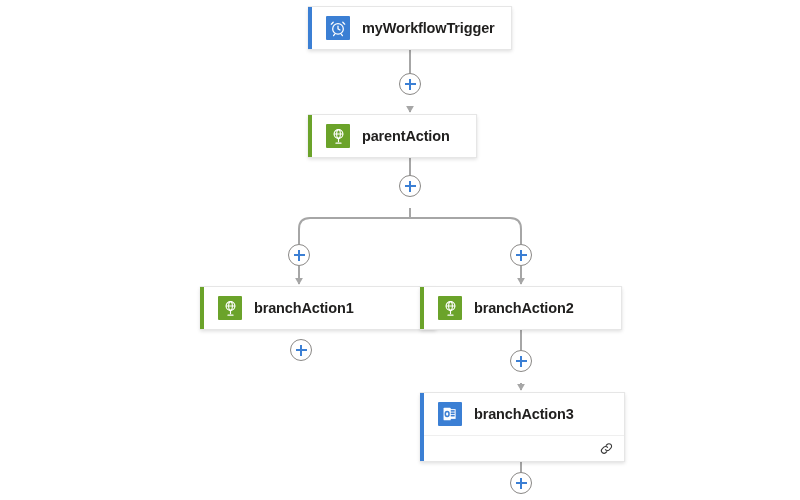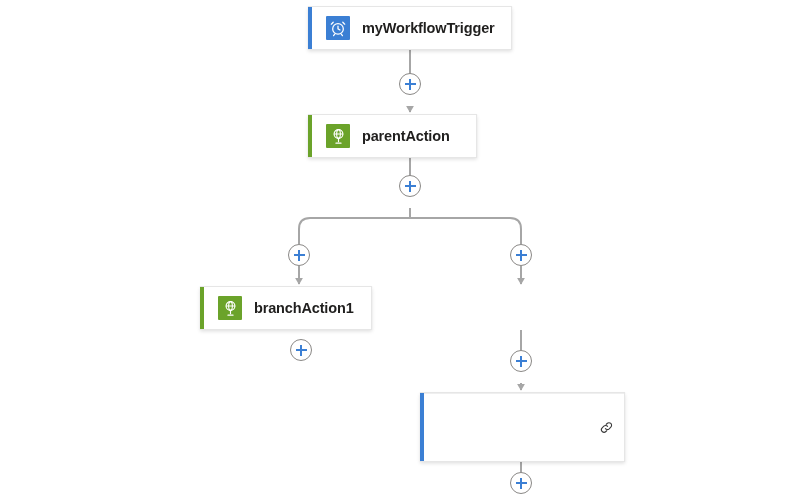--- a/index.html
+++ b/index.html
@@ -184,39 +184,68 @@
           <ellipse cx="12" cy="8.4" rx="2.6" ry="6.2"></ellipse>
           <path d="M6.0 8.4 L18.0 8.4"></path>
           <path d="M12 14.6 L12 19.4"></path>
           <path d="M8.4 21.4 L15.6 21.4"></path>
         </svg>
       </span>
       <span class="card-title">parentAction</span>
     </div>
   </div>
 
-  <div class="card" style="left:200px; top:286px; width:172px; height:44px;">
+  <div class="card" style="left:200px; top:286px; width:236px; height:44px;">
     <span class="accent" style="background:#6ba32a;"></span>
     <div class="card-head">
       <span class="card-icon" style="background:#6ba32a;">
         <svg width="17" height="17" viewBox="0 0 24 24" fill="none" stroke="#ffffff" stroke-width="1.6" stroke-linecap="round">
           <circle cx="12" cy="8.4" r="6.2"></circle>
           <ellipse cx="12" cy="8.4" rx="2.6" ry="6.2"></ellipse>
           <path d="M6.0 8.4 L18.0 8.4"></path>
           <path d="M12 14.6 L12 19.4"></path>
           <path d="M8.4 21.4 L15.6 21.4"></path>
         </svg>
       </span>
       <span class="card-title">branchAction1</span>
     </div>
   </div>
 
+  <div class="card" style="left:420px; top:286px; width:202px; height:44px;">
+    <span class="accent" style="background:#6ba32a;"></span>
+    <div class="card-head">
+      <span class="card-icon" style="background:#6ba32a;">
+        <svg width="17" height="17" viewBox="0 0 24 24" fill="none" stroke="#ffffff" stroke-width="1.6" stroke-linecap="round">
+          <circle cx="12" cy="8.4" r="6.2"></circle>
+          <ellipse cx="12" cy="8.4" rx="2.6" ry="6.2"></ellipse>
+          <path d="M6.0 8.4 L18.0 8.4"></path>
+          <path d="M12 14.6 L12 19.4"></path>
+          <path d="M8.4 21.4 L15.6 21.4"></path>
+        </svg>
+      </span>
+      <span class="card-title">branchAction2</span>
+    </div>
+  </div>
 
   <div class="card" style="left:420px; top:392px; width:205px; height:70px;">
     <span class="accent" style="background:#3b7fd4;"></span>
+    <div class="card-head">
+      <span class="card-icon" style="background:#3b7fd4;">
+        <svg width="18" height="18" viewBox="0 0 24 24">
+          <rect x="9.5" y="5.5" width="10" height="13" fill="#ffffff"></rect>
+          <rect x="10.8" y="6.8" width="7.4" height="2.1" fill="#3b7fd4"></rect>
+          <rect x="10.8" y="10.0" width="7.4" height="2.1" fill="#3b7fd4"></rect>
+          <rect x="10.8" y="13.2" width="7.4" height="2.1" fill="#3b7fd4"></rect>
+          <rect x="3.4" y="3.6" width="9.6" height="16.8" rx="1.2" fill="#ffffff"></rect>
+          <ellipse cx="8.2" cy="12" rx="3.5" ry="4.3" fill="#3b7fd4"></ellipse>
+          <ellipse cx="8.2" cy="12" rx="1.5" ry="2.2" fill="#ffffff"></ellipse>
+        </svg>
+      </span>
+      <span class="card-title">branchAction3</span>
+    </div>
     <div class="card-foot">
       <span class="link-icon">
         <svg width="15" height="15" viewBox="0 0 24 24" fill="none" stroke="#3a3a3a" stroke-width="1.7" stroke-linecap="round">
           <path d="M10.2 13.8 a4.2 4.2 0 0 0 6.1 0.35 l2.6 -2.6
                    a4.2 4.2 0 1 0 -5.95 -5.95 l -1.5 1.5"></path>
           <path d="M13.8 10.2 a4.2 4.2 0 0 0 -6.1 -0.35 l-2.6 2.6
                    a4.2 4.2 0 1 0 5.95 5.95 l1.5 -1.5"></path>
         </svg>
       </span>
     </div>

